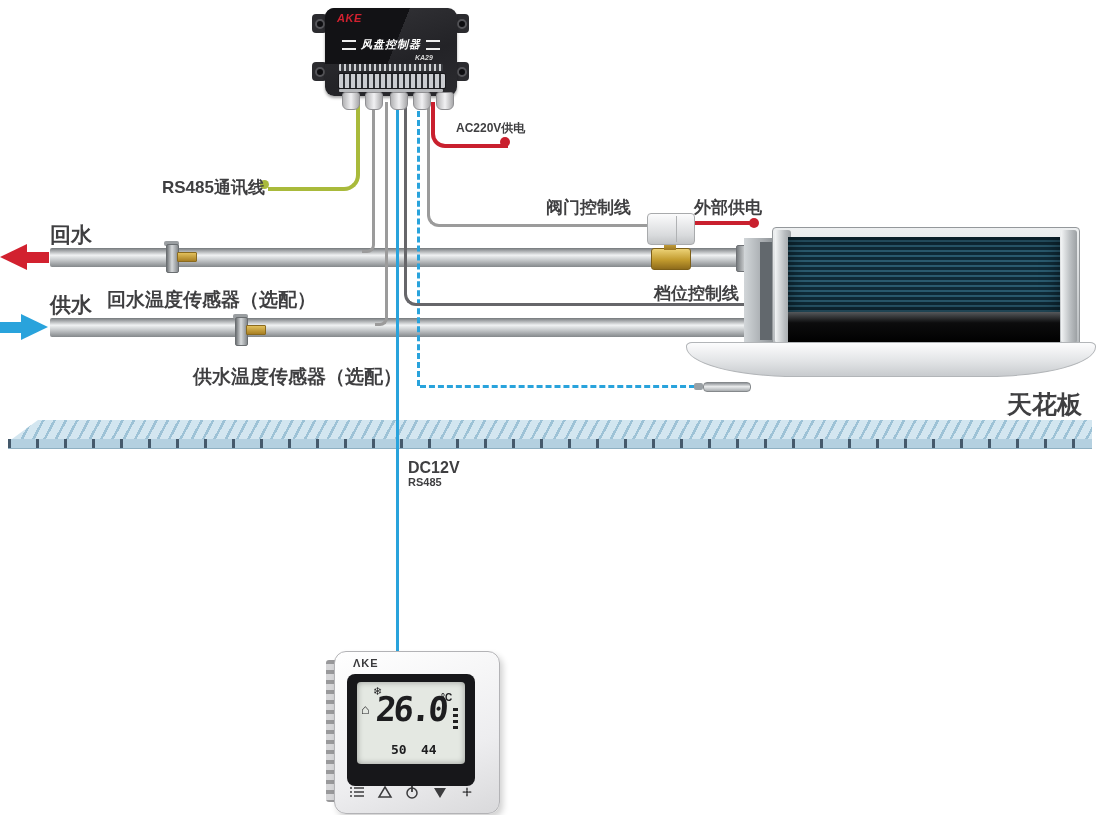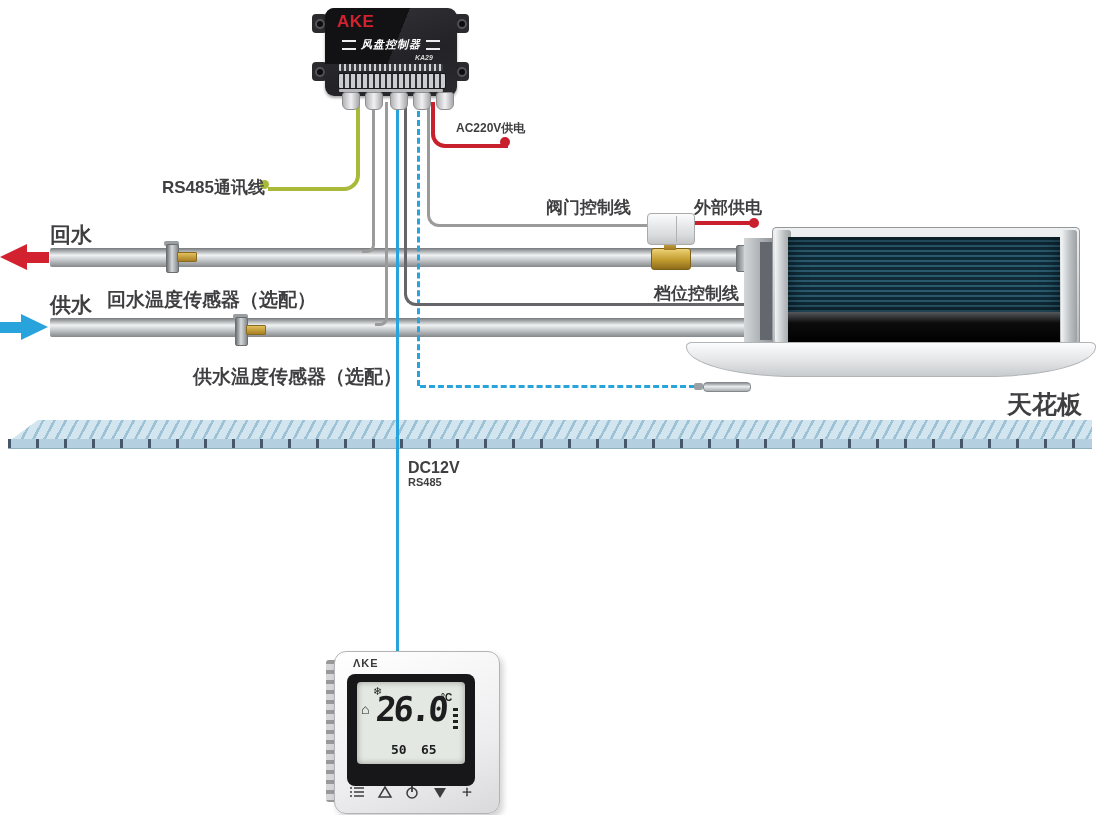--- a/index.html
+++ b/index.html
@@ -10,22 +10,22 @@
 
   
   .ctl-ear{position:absolute;width:15px;height:19px;background:#2b2b2f;border-radius:4px;z-index:4;}
   .ctl-ear::after{content:"";position:absolute;left:2.5px;top:4.5px;width:6px;height:6px;border-radius:50%;
                   background:#0d0d10;border:2px solid #55555a;}
   .ctl-body{position:absolute;left:325px;top:8px;width:132px;height:88px;border-radius:9px;
             background:linear-gradient(160deg,#36363a,#232327 60%,#2b2b2f);z-index:5;
             box-shadow:0 2px 3px rgba(0,0,0,.35);}
   .ctl-gloss{position:absolute;left:0;top:0;width:100%;height:56px;border-radius:9px 9px 0 0;
              background:linear-gradient(112deg,#121215 55%,rgba(18,18,21,0) 55%);}
-  .ctl-brand{position:absolute;left:12px;top:4px;color:#d2212f;font-weight:700;
-             font-size:17px;letter-spacing:.5px;}
+  .ctl-brand{position:absolute;left:12px;top:4px;color:#d2212f;font-style:italic;font-weight:700;
+             font-size:11px;letter-spacing:.5px;}
   .ctl-title-row{position:absolute;left:10px;top:29px;width:112px;display:flex;align-items:center;
                  justify-content:center;gap:5px;}
   .dbar{width:14px;height:6px;border-top:2px solid #ededed;border-bottom:2px solid #ededed;}
   .ctl-title{color:#fff;font-weight:700;font-style:italic;font-size:11px;letter-spacing:1px;}
   .ctl-model{position:absolute;left:90px;top:46px;color:#d8d8d8;font-style:italic;font-weight:700;font-size:7px;}
   .term1{position:absolute;left:14px;top:56px;width:104px;height:7px;border-radius:1px;
          background:repeating-linear-gradient(90deg,#cfd1d4 0 2px,#3a3c40 2px 5px);}
   .term2{position:absolute;left:13px;top:65px;width:106px;height:14px;border:1px solid #18181b;border-radius:2px;
          background:repeating-linear-gradient(90deg,#caccd0 0 4px,#2e3034 4px 6px);}
   .term3{position:absolute;left:14px;top:81px;width:104px;height:3px;background:#b7b9bc;border-radius:1px;}
@@ -222,21 +222,21 @@
   <div class="th-body">
     <div class="th-brand">ΛKE</div>
     <div class="th-bezel">
       <div class="th-lcd">
         <span class="lcd-snow">❄</span>
         <span class="lcd-house">⌂</span>
         <span class="lcd-temp">26.0</span>
         <span class="lcd-unit">°C</span>
         <span class="lcd-bars"></span>
         <span class="lcd-sub" style="left:34px;">50</span>
-        <span class="lcd-sub" style="left:64px;">65</span>
+        <span class="lcd-sub" style="left:64px;">44</span>
       </div>
     </div>
     <div class="th-btns">
       <span>
           <svg width="16" height="14" viewBox="0 0 16 14">
             <g stroke="#3c3c3e" stroke-width="1.5">
               <line x1="5" y1="3" x2="15" y2="3"></line>
               <line x1="5" y1="7" x2="15" y2="7"></line>
               <line x1="5" y1="11" x2="15" y2="11"></line>
             </g>

